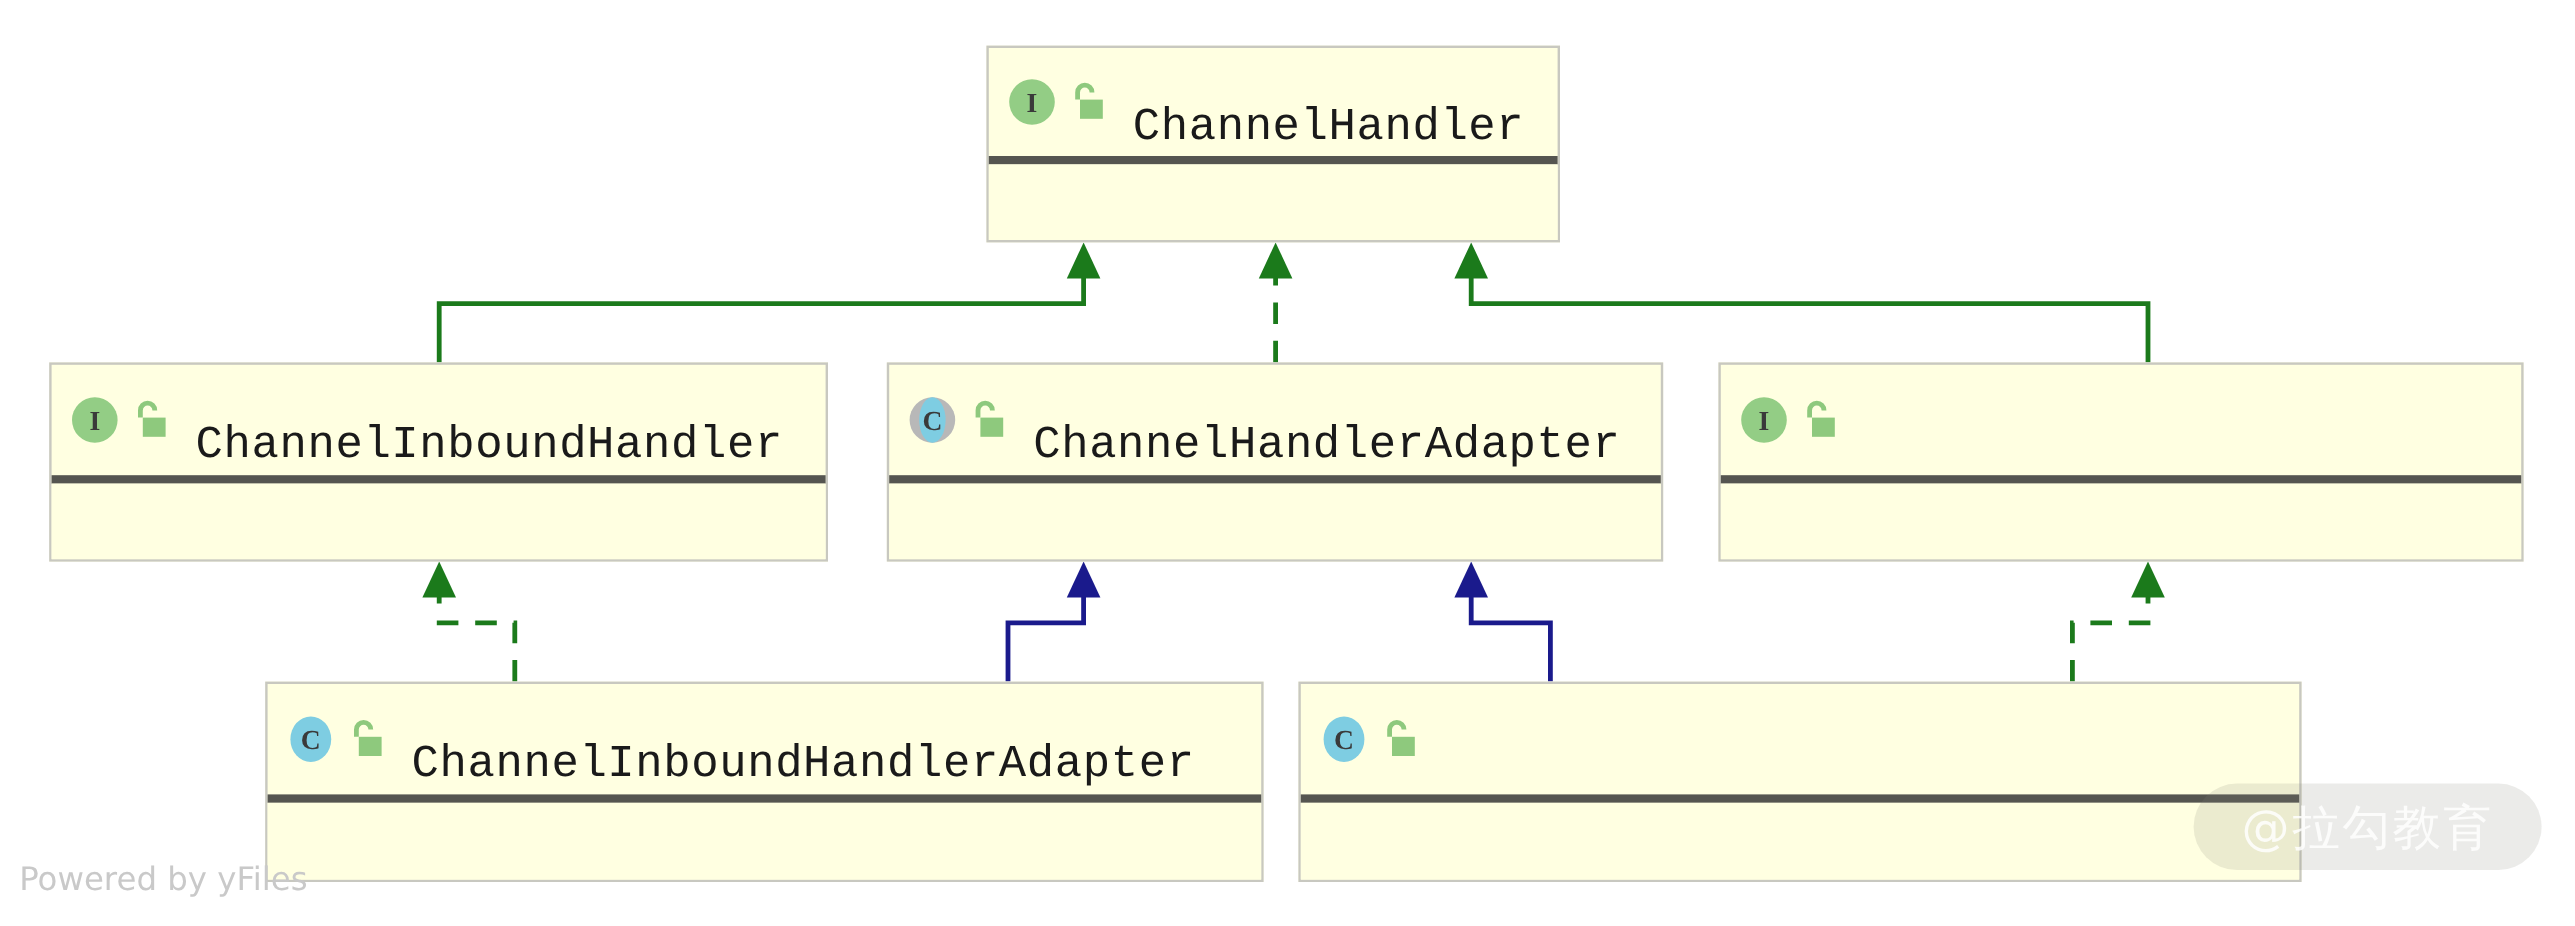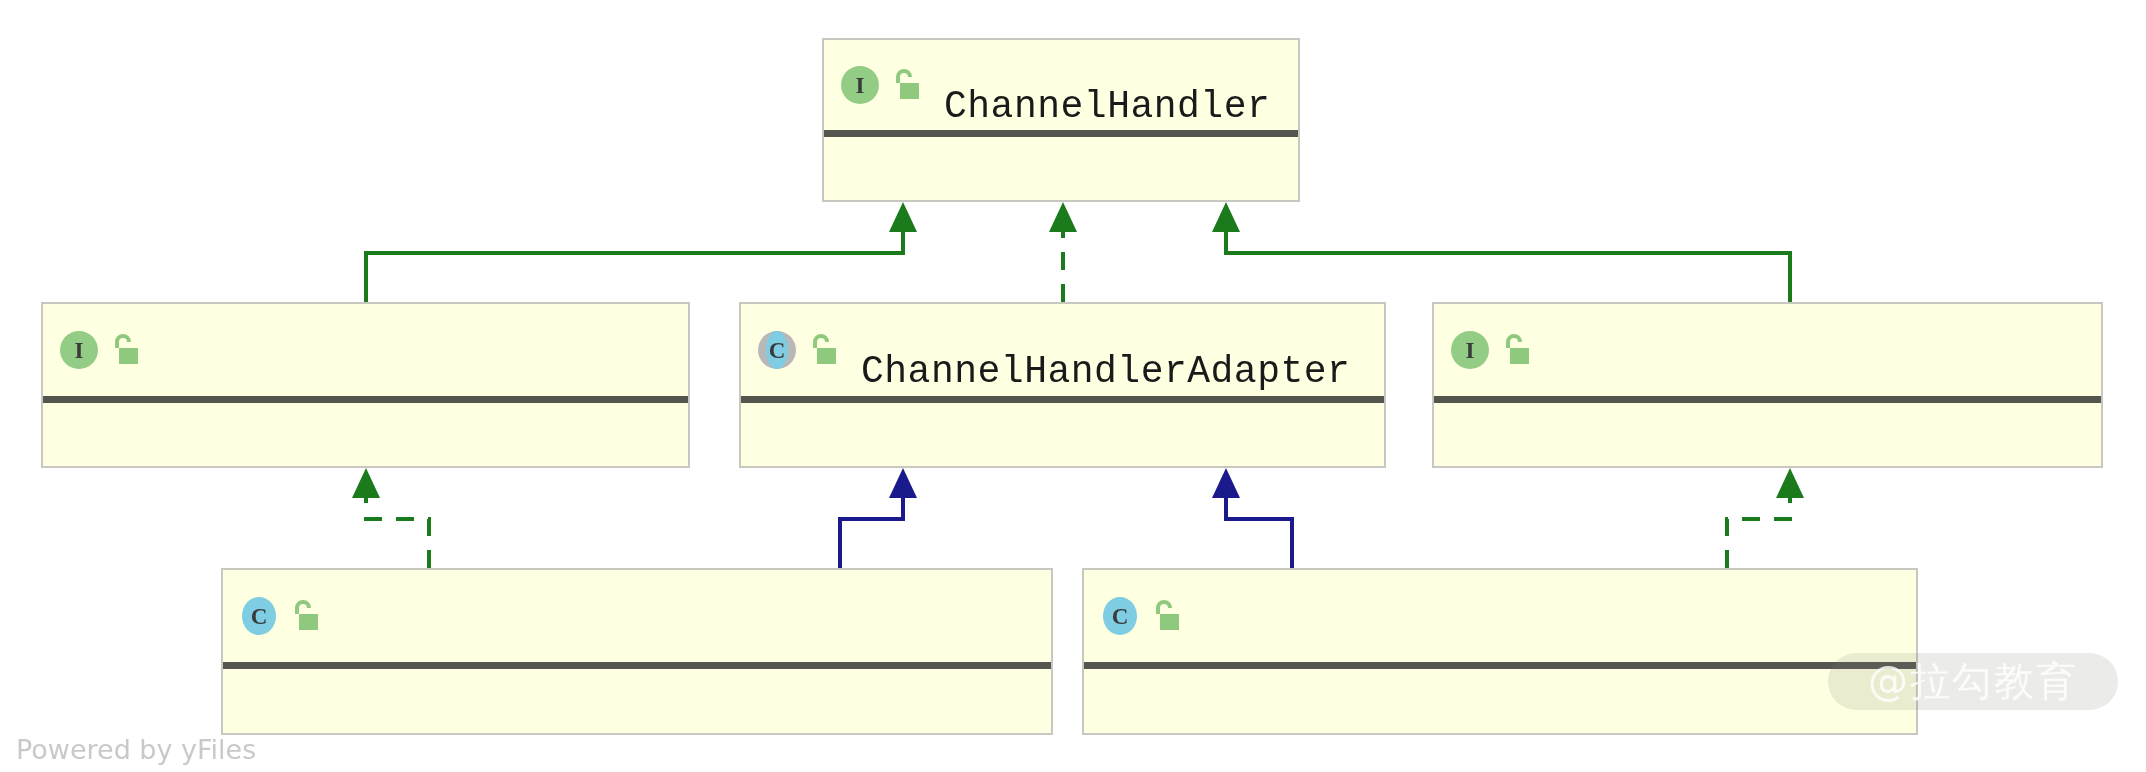--- a/index.html
+++ b/index.html
@@ -87,28 +87,27 @@
     padding-right: 56px;
   }
   #yfiles-credit {
     position: absolute;
     left: 16px;
     top: 718px;
     font-family: "DejaVu Sans", sans-serif;
     font-size: 27px;
     color: #c9c9c9;
     white-space: nowrap;
-    margin-top: 16px;
   }
   #watermark {
     position: absolute;
     left: 1828px;
     top: 653px;
     width: 290px;
-    height: 57px;
+    height: 72px;
     border-radius: 36px;
     background: rgba(130,130,120,0.16);
     display: flex;
     align-items: center;
     justify-content: center;
   }
   #watermark-text {
     font-family: "DejaVu Sans", sans-serif;
     font-size: 40px;
     color: rgba(255,255,255,0.82);
@@ -186,20 +185,21 @@
           <circle cx="22" cy="22" r="19" fill="#93cd85"></circle>
           <text x="22" y="30" text-anchor="middle" font-family="Liberation Serif, serif" font-size="23" font-weight="bold" fill="#3a3a3a">I</text>
         </svg>
       </span>
       <span class="lock-icon">
         <svg viewBox="0 0 34 36">
           <path d="M10 16 L10 10 a6 6 0 0 1 12 0" fill="none" stroke="#8ec97d" stroke-width="4"></path>
           <rect x="12" y="16" width="19" height="16" fill="#8ec97d"></rect>
         </svg>
       </span>
+      <span class="node-title">ChannelInboundHandler</span>
     </div>
     <div class="node-divider"></div>
     <div class="node-body"></div>
   </div>
 
   <div class="uml-node" style="left:739px; top:302px; width:647px; height:166px;">
     <div class="node-header" style="height:92px;">
       <span class="stereo-icon">
         <svg viewBox="0 0 44 44">
           <circle cx="22" cy="22" r="19" fill="#b8b8b8"></circle>
@@ -245,20 +245,21 @@
           <ellipse cx="22" cy="22" rx="17" ry="19" fill="#7ecde2"></ellipse>
           <text x="22" y="30" text-anchor="middle" font-family="Liberation Serif, serif" font-size="23" font-weight="bold" fill="#3a3a3a">C</text>
         </svg>
       </span>
       <span class="lock-icon">
         <svg viewBox="0 0 34 36">
           <path d="M10 16 L10 10 a6 6 0 0 1 12 0" fill="none" stroke="#8ec97d" stroke-width="4"></path>
           <rect x="12" y="16" width="19" height="16" fill="#8ec97d"></rect>
         </svg>
       </span>
+      <span class="node-title">ChannelInboundHandlerAdapter</span>
     </div>
     <div class="node-divider"></div>
     <div class="node-body"></div>
   </div>
 
   <div class="uml-node" style="left:1082px; top:568px; width:836px; height:167px;">
     <div class="node-header" style="height:92px;">
       <span class="stereo-icon">
         <svg viewBox="0 0 44 44">
           <ellipse cx="22" cy="22" rx="17" ry="19" fill="#7ecde2"></ellipse>

